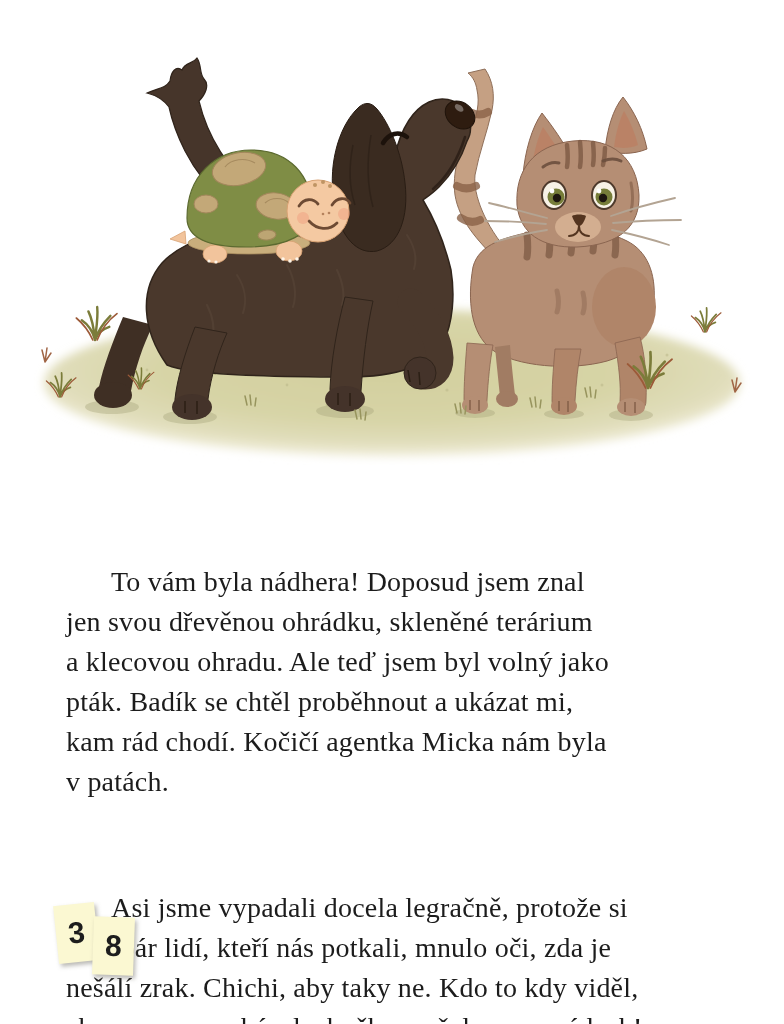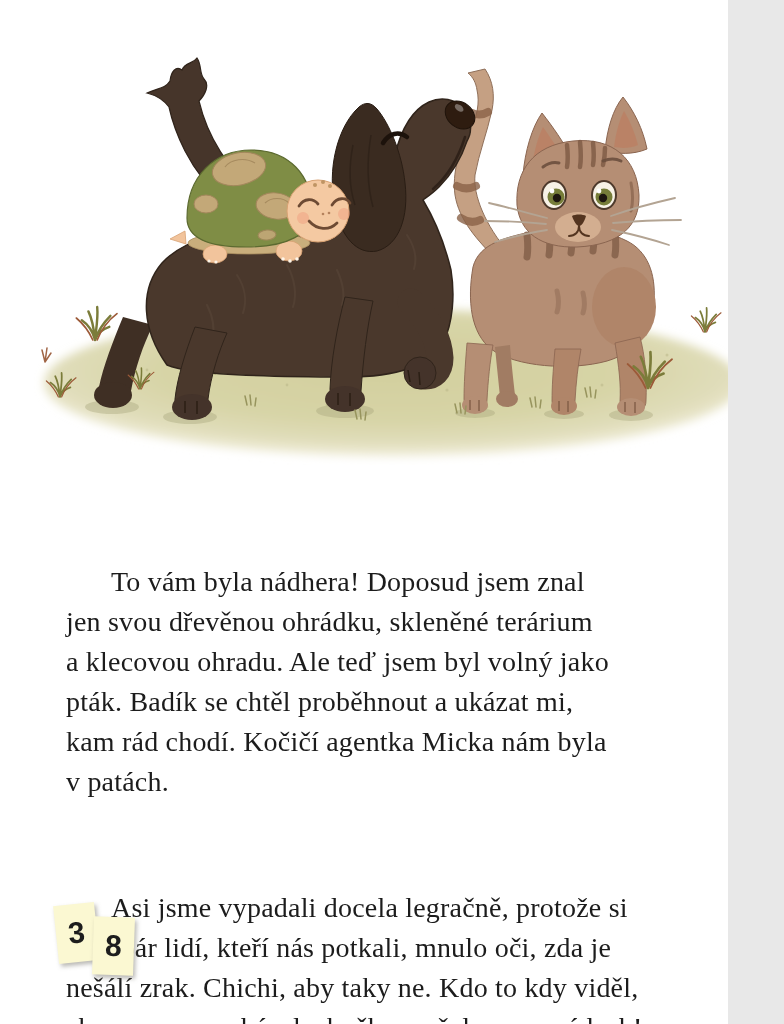--- a/index.html
+++ b/index.html
@@ -1,18 +1,18 @@
 <!DOCTYPE html>
 <html><head>
 <meta charset="utf-8">
 <style>
   html,body{margin:0;padding:0;background:#e8e8e8;}
   .page{
     position:relative;
-    width:728px;height:1024px;
+    width:784px;height:1024px;
     background:#ffffff;
     overflow:hidden;
     font-family:"Liberation Serif", serif;
   }
   .illustration{
     position:absolute;left:27px;top:55px;width:730px;height:410px;
   }
   .story{
     position:absolute;left:66px;top:482px;
     font-size:28px;line-height:40px;

